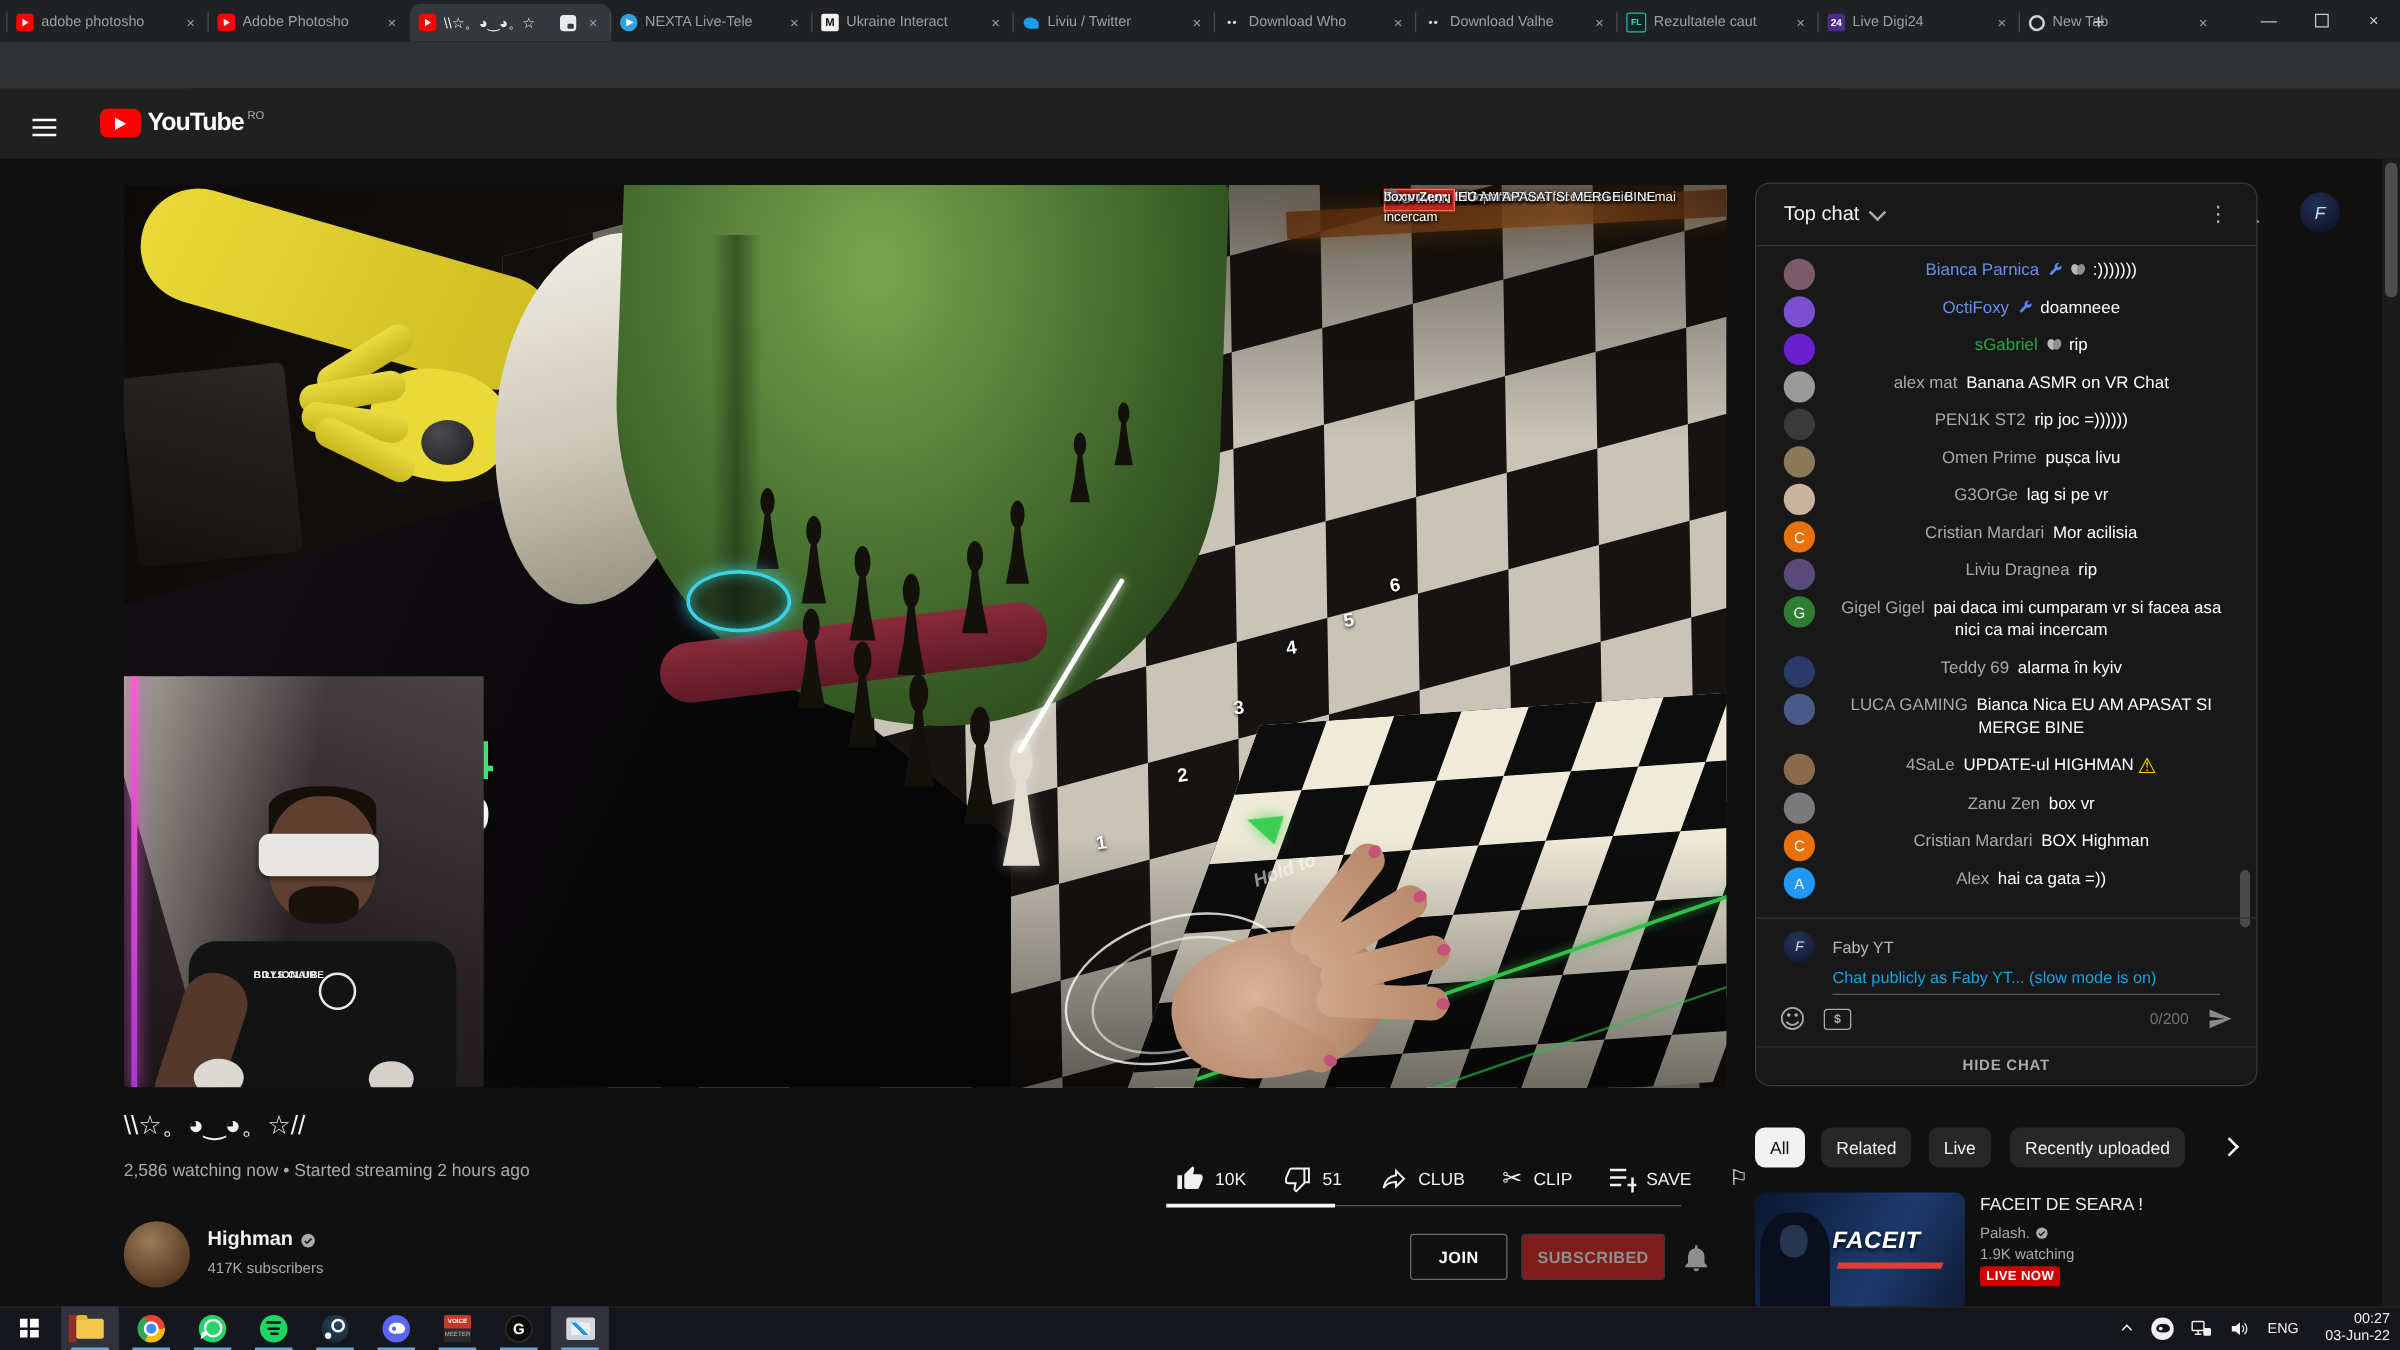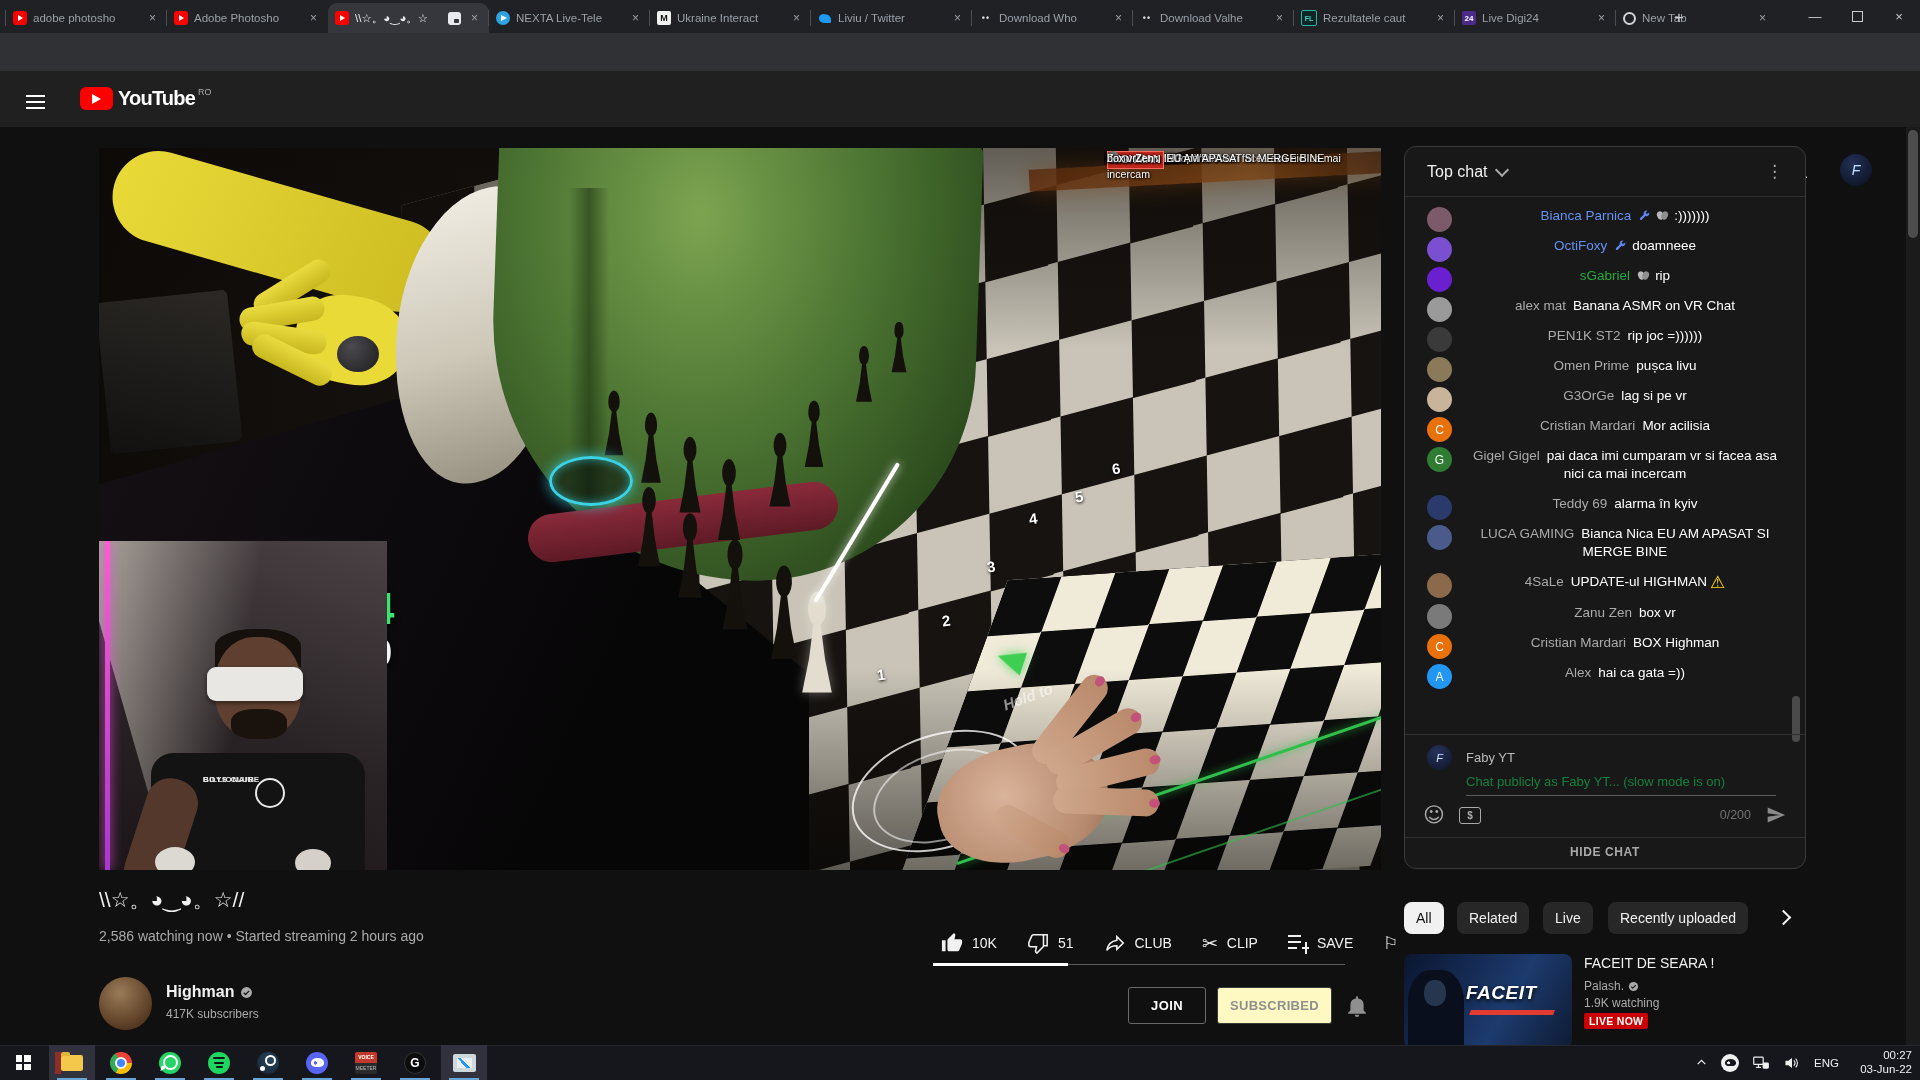--- a/index.html
+++ b/index.html
@@ -198,21 +198,21 @@
   #flagic{font-family:"DejaVu Sans",sans-serif;font-size:17px;}
   #sentiment{left:933px;top:963px;width:412px;height:3px;}
   #sentiment .w{position:absolute;left:0;top:0;width:135px;height:3px;background:#fff;}
   #sentiment .g{position:absolute;left:135px;top:1px;width:277px;height:1px;background:#5a5a5a;}
   #chavatar{left:99px;top:977px;width:53px;height:53px;border-radius:50%;
     background:radial-gradient(circle at 40% 30%,#9a7a58,#54381f 75%);}
   #chname{left:166px;top:983px;color:#f1f1f1;font-size:16px;font-weight:600;display:flex;align-items:center;gap:6px;}
   #chsubs{left:166px;top:1007px;color:#aaa;font-size:12px;}
   #joinbtn{left:1128px;top:987px;width:78px;height:37px;border:1px solid #6a6a6a;border-radius:3px;
     color:#fff;font-size:13px;font-weight:600;letter-spacing:.4px;display:flex;align-items:center;justify-content:center;box-sizing:border-box;}
-  #subbtn{left:1217px;top:987px;width:115px;height:37px;background:#fef9c3;border:1px solid #3a3a3a;border-radius:3px;
+  #subbtn{left:1217px;top:987px;width:115px;height:37px;background:#7f1d1d;border:1px solid #3a3a3a;border-radius:3px;
     color:#8f8f8f;font-size:13px;font-weight:600;letter-spacing:.3px;display:flex;align-items:center;justify-content:center;box-sizing:border-box;}
   #bellbtn{left:1346px;top:994px;}
 
   
   #chatpanel{left:1404px;top:146px;width:402px;height:723px;background:#181818;border:1px solid #3a3a3a;
     border-radius:12px;box-sizing:border-box;overflow:hidden;}
   #chathead{position:absolute;left:0;top:0;width:100%;height:50px;border-bottom:1px solid #303030;
     display:flex;align-items:center;padding:0 22px;box-sizing:border-box;color:#f1f1f1;font-size:16px;}
   .chev-d{width:8px;height:8px;border-right:2px solid #aaa;border-bottom:2px solid #aaa;
     transform:rotate(45deg);margin-left:10px;margin-top:-4px;}
@@ -224,21 +224,21 @@
   .cav i{font-style:normal;}
   .cbody{display:block;margin-left:40px;}
   .cname{font-weight:500;margin-right:7px;}
   .badge{display:inline-block;vertical-align:-2px;margin-right:5px;}
   .cwarn{color:#ffd600;font-size:17px;vertical-align:-2px;margin-left:3px;}
   #chatscroll{position:absolute;right:5px;top:549px;width:8px;height:46px;background:#4a4a4a;border-radius:4px;}
   #csep1{position:absolute;left:0;top:587px;width:100%;border-top:1px solid #303030;}
   #fabyrow{position:absolute;left:22px;top:598px;display:flex;align-items:center;gap:14px;color:#bbb;font-size:13px;}
   .fav-av{width:25px;height:25px;border-radius:50%;background:radial-gradient(circle at 40% 30%,#27335c,#0d1326);
     color:#cfe3ff;font-size:11px;font-style:italic;display:flex;align-items:center;justify-content:center;}
-  #composer{position:absolute;left:61px;top:627px;width:310px;color:#15803d;font-size:13px;
+  #composer{position:absolute;left:61px;top:627px;width:310px;color:#0ea5e9;font-size:13px;
     border-bottom:1px solid #5a5a5a;padding-bottom:6px;}
   #inprow{position:absolute;left:0;top:652px;width:100%;height:32px;display:flex;align-items:center;padding:0 18px;box-sizing:border-box;gap:14px;}
   #smiley{color:#aaa;font-size:21px;font-family:"DejaVu Sans",sans-serif;}
   #dollar{width:20px;height:15px;border:1.5px solid #aaa;border-radius:3px;color:#aaa;font-size:10px;
     display:flex;align-items:center;justify-content:center;font-weight:bold;}
   #charcount{margin-left:auto;color:#717171;font-size:12.5px;}
   #csep2{position:absolute;left:0;top:690px;width:100%;border-top:1px solid #303030;}
   #hidechat{position:absolute;left:0;top:698px;width:100%;text-align:center;color:#aaa;
     font-size:12px;font-weight:600;letter-spacing:.6px;}
 
@@ -918,20 +918,28 @@
 
       <div class="cmsg">
         <span class="cav" style="background: rgb(232, 113, 10);">
           <i>C</i>
         </span>
         <span class="cbody">
           <span class="cname" style="color: rgb(170, 170, 170);">Cristian Mardari</span><span>Mor acilisia</span>
         </span>
       </div>
 
+      <div class="cmsg">
+        <span class="cav" style="background: rgb(90, 74, 122);">
+          <i></i>
+        </span>
+        <span class="cbody">
+          <span class="cname" style="color: rgb(170, 170, 170);">Liviu Dragnea</span><span>rip</span>
+        </span>
+      </div>
 
       <div class="cmsg">
         <span class="cav" style="background: rgb(46, 125, 50);">
           <i>G</i>
         </span>
         <span class="cbody">
           <span class="cname" style="color: rgb(170, 170, 170);">Gigel Gigel</span><span>pai daca imi cumparam vr si facea asa nici ca mai incercam</span>
         </span>
       </div>
 

